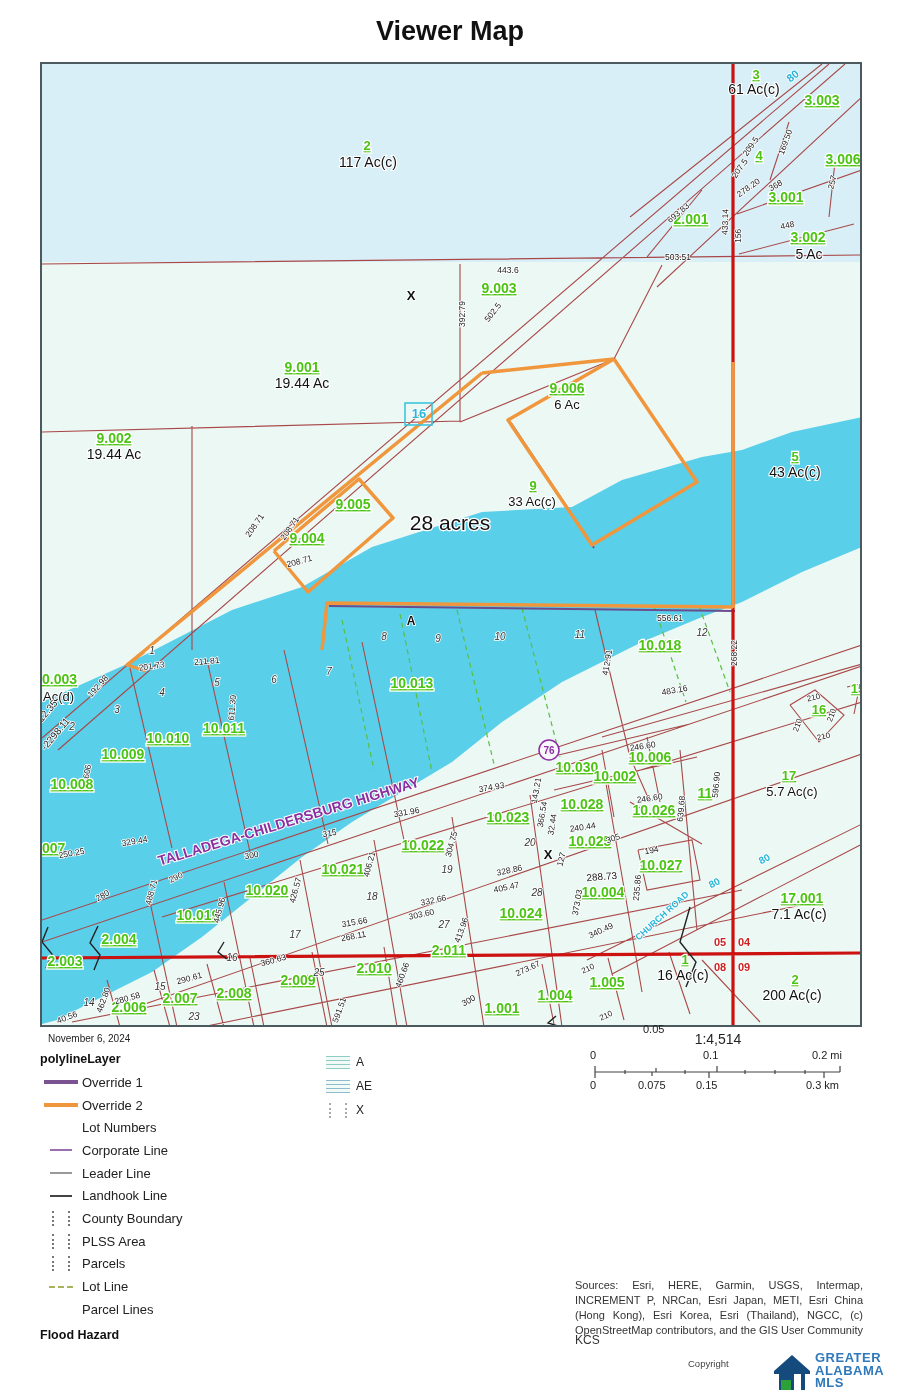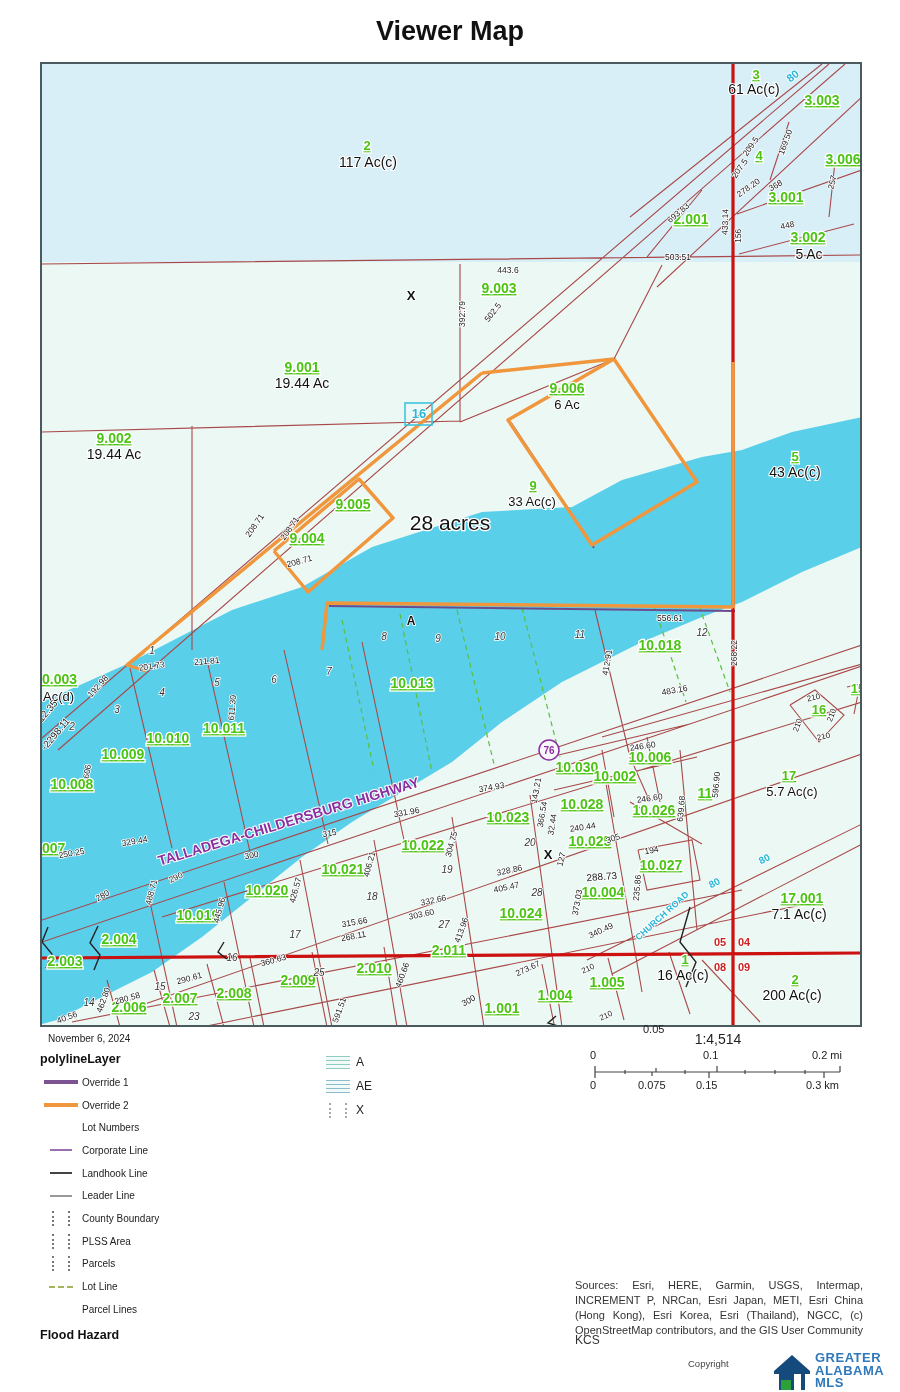--- a/index.html
+++ b/index.html
@@ -22,21 +22,21 @@
   .tc{fill:#29b6d8;font-weight:bold;paint-order:stroke;stroke:#ffffff;stroke-width:1.6px;}
   .tp{fill:#8b2fa0;font-weight:bold;paint-order:stroke;stroke:#ffffff;stroke-width:2px;}
   .tm{fill:#8b2fa0;font-weight:bold;}
   .tx{fill:#111;font-weight:bold;paint-order:stroke;stroke:#ffffff;stroke-width:1.6px;}
   
   #date{position:absolute;left:48px;top:1033px;font-size:10px;color:#222;}
   #layer-title{position:absolute;left:40px;top:1052px;font-size:12.5px;font-weight:bold;color:#111;}
   #legend-rows{position:absolute;left:40px;top:1071px;width:270px;}
   .lrow{display:flex;align-items:center;height:22.7px;}
   .swwrap{width:42px;display:flex;justify-content:center;align-items:center;flex:0 0 42px;}
-  .ltext{font-size:10px;color:#222;}
+  .ltext{font-size:13px;color:#222;}
   .sw-thick{width:34px;height:4px;}
   .sw-thin{width:22px;height:2px;}
   .sw-none{width:34px;height:2px;background:transparent;}
   .sw-dots{width:14px;height:15px;border-left:2px dotted #777;border-right:2px dotted #777;}
   .sw-dash{width:24px;height:0;border-top:2px dashed #a9b25c;}
   .sw-stripes{width:24px;height:13px;}
   #flood-title{font-size:12.5px;font-weight:bold;color:#111;margin:4px 0 0 0;height:20px;display:flex;align-items:center;}
   #zones{position:absolute;left:320px;top:1050px;}
   .zrow{display:flex;align-items:center;height:24px;}
   .zrow .swwrap{flex:0 0 36px;}
@@ -316,29 +316,29 @@
         <span class="ltext">Lot Numbers</span>
       </div>
       <div class="lrow">
         <span class="swwrap">
           <span class="sw-thin" style="background: rgb(154, 111, 174);"></span>
         </span>
         <span class="ltext">Corporate Line</span>
       </div>
       <div class="lrow">
         <span class="swwrap">
+          <span class="sw-thin" style="background: rgb(153, 153, 153);"></span>
+        </span>
+        <span class="ltext">Leader Line</span>
+      </div>
+      <div class="lrow">
+        <span class="swwrap">
           <span class="sw-thin" style="background: rgb(68, 68, 68);"></span>
         </span>
         <span class="ltext">Landhook Line</span>
-      </div>
-      <div class="lrow">
-        <span class="swwrap">
-          <span class="sw-thin" style="background: rgb(153, 153, 153);"></span>
-        </span>
-        <span class="ltext">Leader Line</span>
       </div>
       <div class="lrow">
         <span class="swwrap">
           <span class="sw-dots" style="border-left-color: rgb(119, 119, 119); border-right-color: rgb(119, 119, 119);"></span>
         </span>
         <span class="ltext">County Boundary</span>
       </div>
       <div class="lrow">
         <span class="swwrap">
           <span class="sw-dots" style="border-left-color: rgb(119, 119, 119); border-right-color: rgb(119, 119, 119);"></span>

